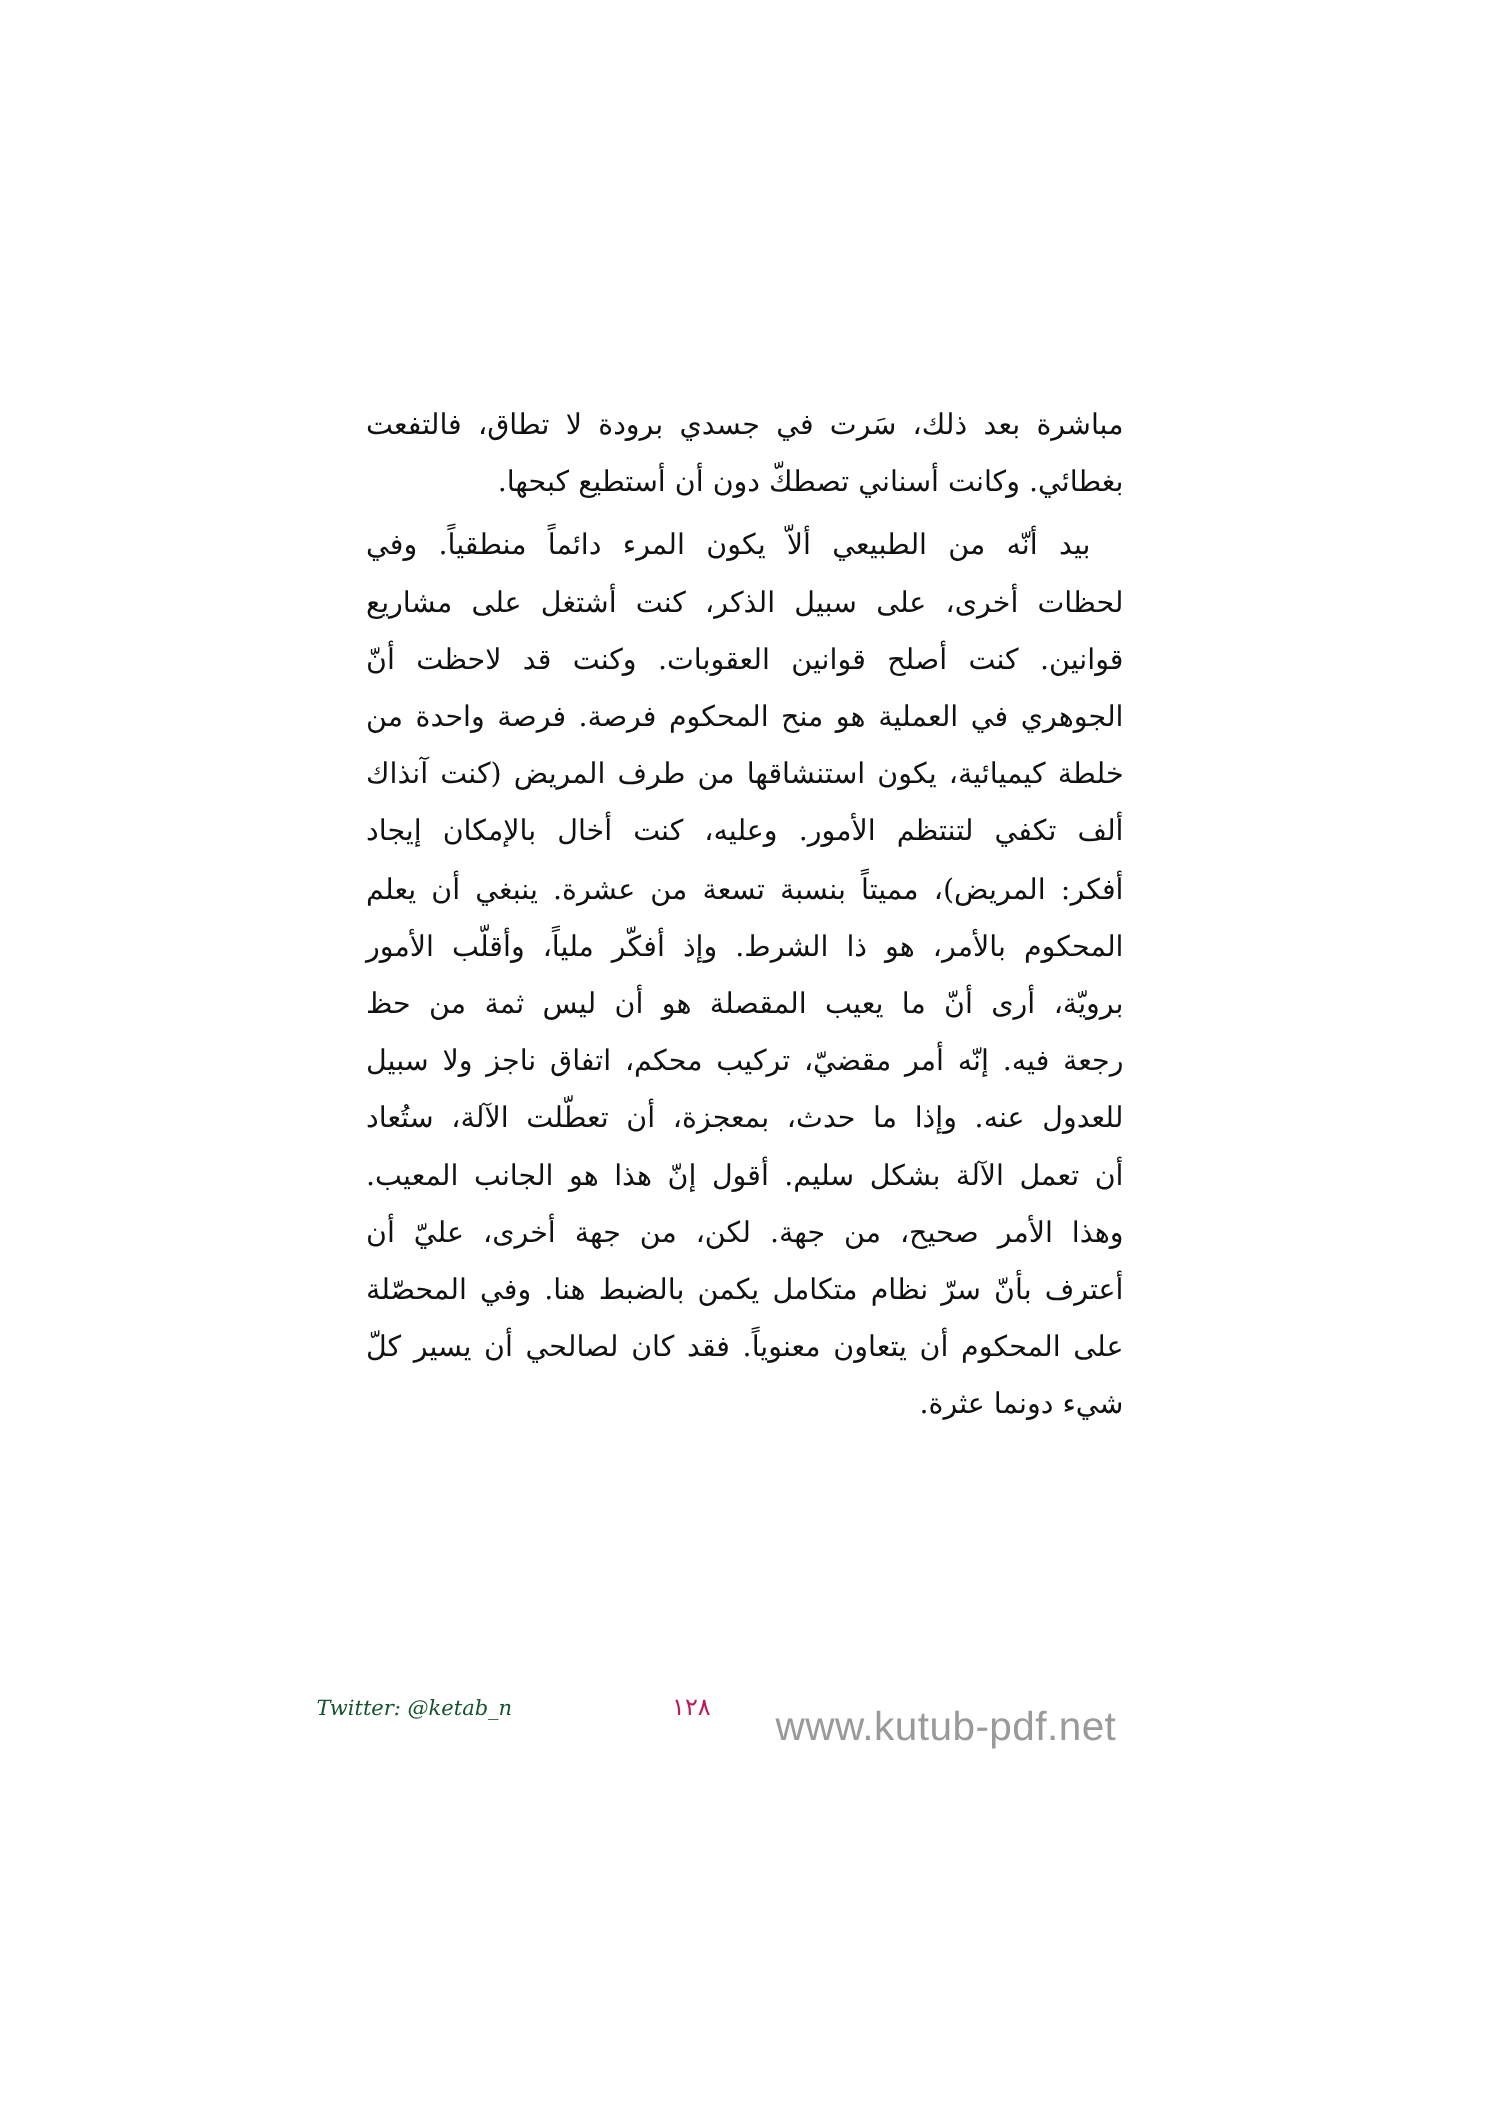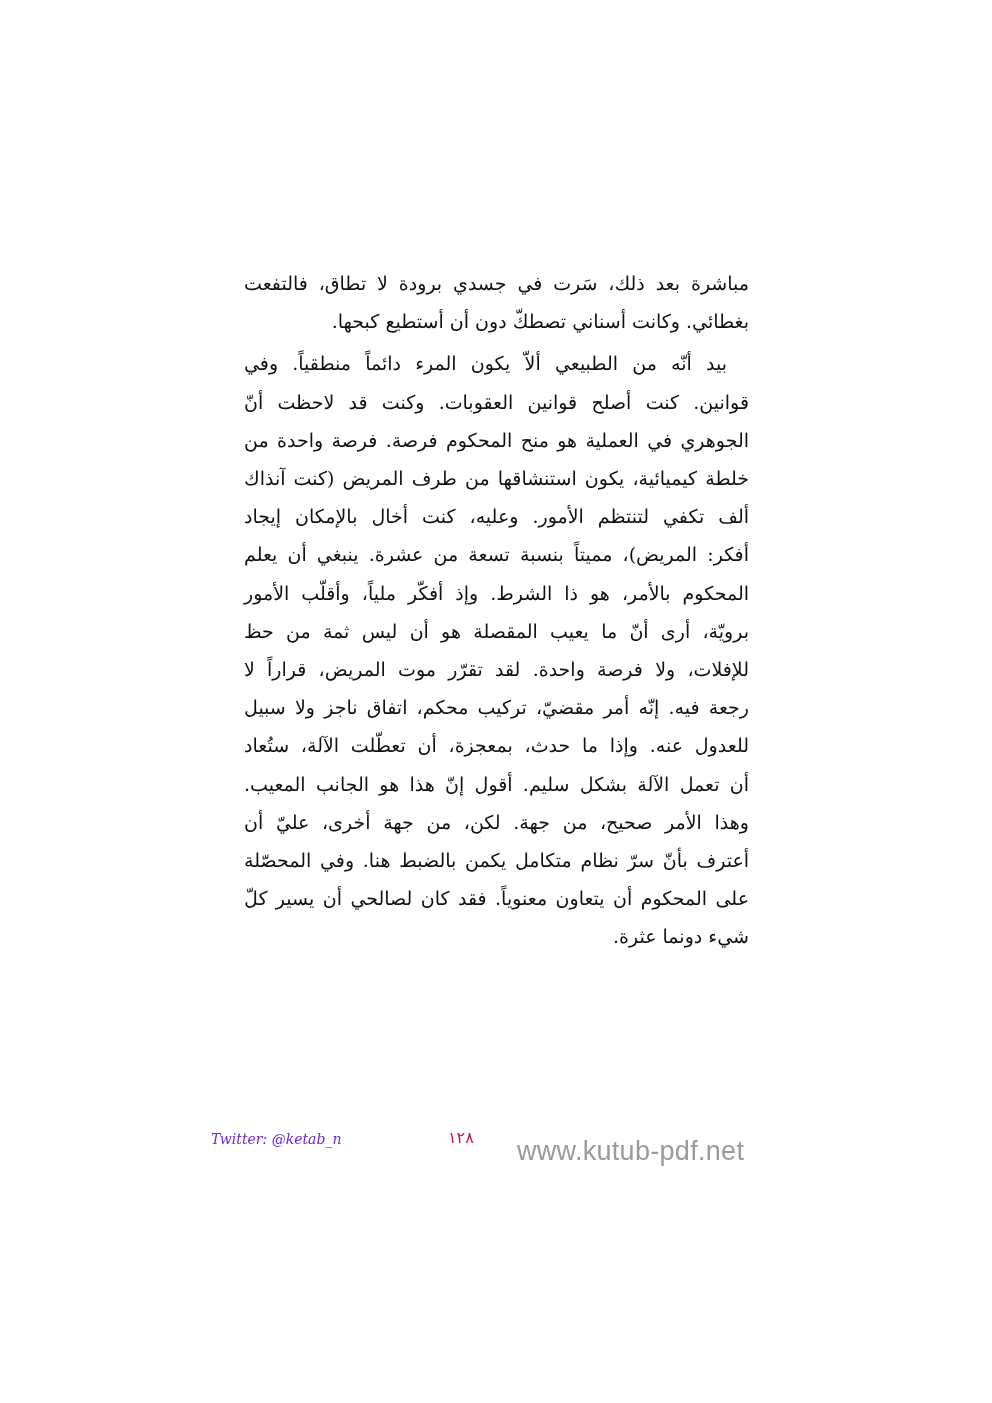--- a/index.html
+++ b/index.html
@@ -51,21 +51,21 @@
     .indent {
       padding-right: 22px;
     }
     .footer-twitter {
       position: absolute;
       left: 211px;
       top: 1131px;
       font-family: "DejaVu Serif", serif;
       font-style: italic;
       font-size: 14px;
-      color: #6d28d9;
+      color: #14532d;
     }
     .footer-page {
       position: absolute;
       left: 448px;
       top: 1128px;
       font-family: "DejaVu Sans", sans-serif;
       font-size: 16px;
       color: #be185d;
       direction: rtl;
     }
@@ -83,28 +83,28 @@
 <body>
 
 <div class="page">
   <div class="text-block">
     <p class="para">
       <span class="line">مباشرة بعد ذلك، سَرت في جسدي برودة لا تطاق، فالتفعت</span>
       <span class="line last">بغطائي. وكانت أسناني تصطكّ دون أن أستطيع كبحها.</span>
     </p>
     <p class="para">
       <span class="line indent">بيد أنّه من الطبيعي ألاّ يكون المرء دائماً منطقياً. وفي</span>
+      <span class="line">لحظات أخرى، على سبيل الذكر، كنت أشتغل على مشاريع</span>
       <span class="line">قوانين. كنت أصلح قوانين العقوبات. وكنت قد لاحظت أنّ</span>
       <span class="line">الجوهري في العملية هو منح المحكوم فرصة. فرصة واحدة من</span>
       <span class="line">خلطة كيميائية، يكون استنشاقها من طرف المريض (كنت آنذاك</span>
       <span class="line">ألف تكفي لتنتظم الأمور. وعليه، كنت أخال بالإمكان إيجاد</span>
       <span class="line">أفكر: المريض)، مميتاً بنسبة تسعة من عشرة. ينبغي أن يعلم</span>
       <span class="line">المحكوم بالأمر، هو ذا الشرط. وإذ أفكّر ملياً، وأقلّب الأمور</span>
       <span class="line">برويّة، أرى أنّ ما يعيب المقصلة هو أن ليس ثمة من حظ</span>
-      <span class="line">للإفلات، ولا فرصة واحدة. لقد تقرّر موت المريض، قراراً لا</span>
       <span class="line">رجعة فيه. إنّه أمر مقضيّ، تركيب محكم، اتفاق ناجز ولا سبيل</span>
       <span class="line">للعدول عنه. وإذا ما حدث، بمعجزة، أن تعطّلت الآلة، ستُعاد</span>
       <span class="line">أن تعمل الآلة بشكل سليم. أقول إنّ هذا هو الجانب المعيب.</span>
       <span class="line">وهذا الأمر صحيح، من جهة. لكن، من جهة أخرى، عليّ أن</span>
       <span class="line">أعترف بأنّ سرّ نظام متكامل يكمن بالضبط هنا. وفي المحصّلة</span>
       <span class="line">على المحكوم أن يتعاون معنوياً. فقد كان لصالحي أن يسير كلّ</span>
       <span class="line last">شيء دونما عثرة.</span>
     </p>
   </div>
 

